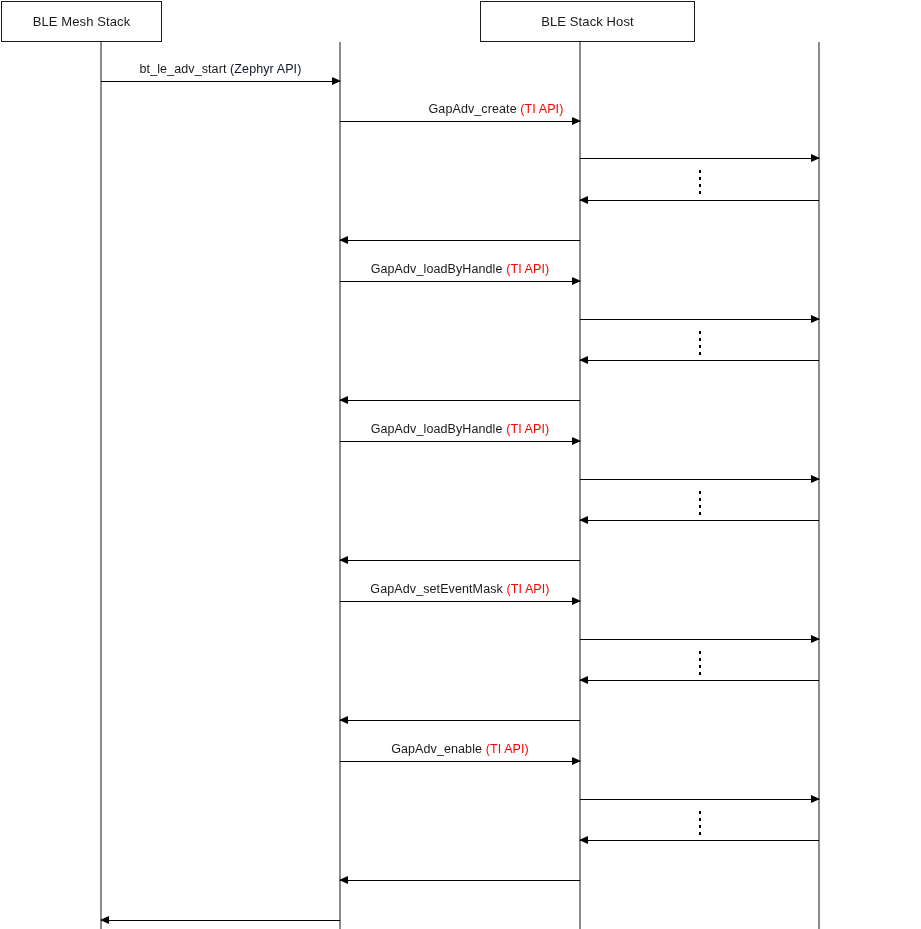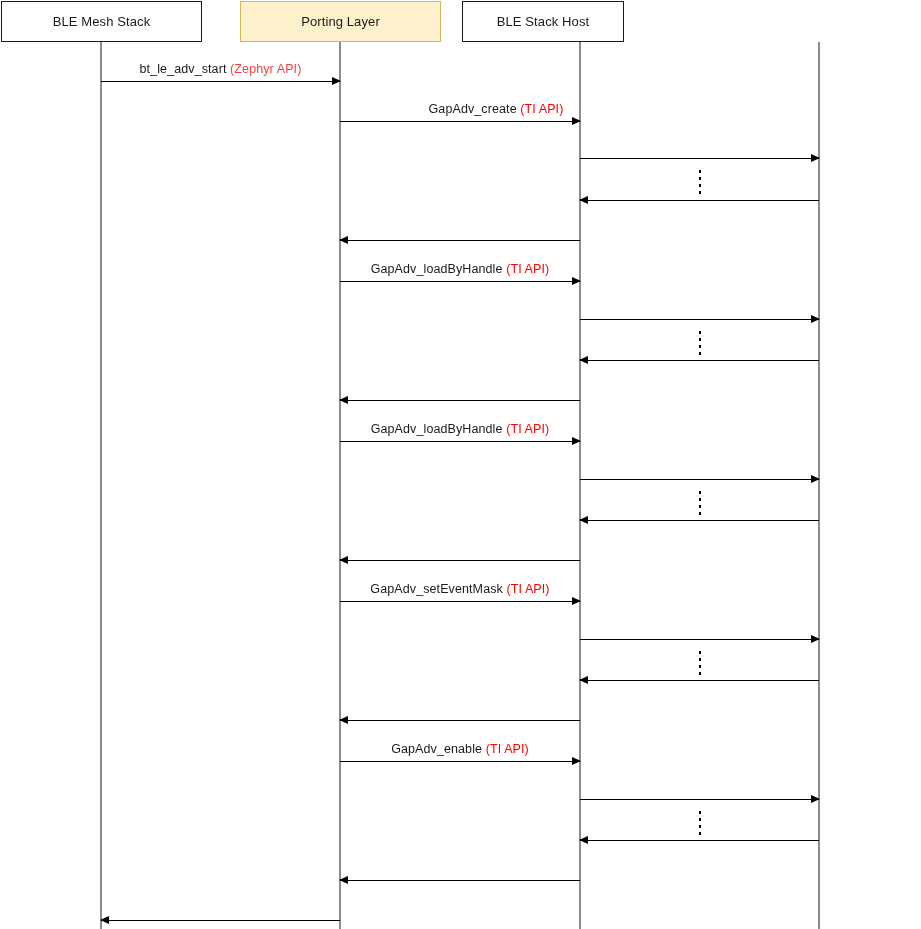--- a/index.html
+++ b/index.html
@@ -94,21 +94,21 @@
 <body>
 
 <div id="diagram">
     <div class="lifeline-line" style="left: 100px; top: 42px; height: 887px; background: rgb(140, 140, 140);"></div>
     <div class="lifeline-line" style="left: 339px; top: 42px; height: 887px; background: rgb(140, 140, 140);"></div>
     <div class="lifeline-line" style="left: 579px; top: 42px; height: 887px; background: rgb(140, 140, 140);"></div>
     <div class="lifeline-line" style="left: 818px; top: 42px; height: 887px; background: rgb(140, 140, 140);"></div>
     <div class="msg ltr" style="left: 101px; top: 81px; width: 239px; background: rgb(0, 0, 0);">
       <span class="head"></span>
     </div>
-    <div class="msg-label" style="left: 220.5px; top: 76px;"><span>bt_le_adv_start</span> <span class="api" style="color: #ef4444;">(Zephyr API)</span></div>
+    <div class="msg-label" style="left: 220.5px; top: 76px;"><span>bt_le_adv_start</span> <span class="api" style="color: #0f172a;">(Zephyr API)</span></div>
     <div class="msg ltr" style="left: 340px; top: 121px; width: 240px; background: rgb(0, 0, 0);">
       <span class="head"></span>
     </div>
     <div class="msg-label" style="left: 460px; top: 116px; margin-left: 36px;"><span>GapAdv_create</span> <span class="api" style="color: rgb(255, 0, 0);">(TI API)</span></div>
     <div class="msg ltr" style="left: 580px; top: 158px; width: 239px; background: rgb(0, 0, 0);">
       <span class="head"></span>
     </div>
     <div class="msg rtl" style="left: 580px; top: 200px; width: 239px; background: rgb(0, 0, 0);">
       <span class="head"></span>
     </div>
@@ -193,22 +193,19 @@
       <i></i>
       <i></i>
       <i></i>
     </div>
     <div class="ellipsis-v" style="left: 700px; top: 811px; height: 24px;">
       <i></i>
       <i></i>
       <i></i>
       <i></i>
     </div>
-    <div class="lifeline-header plain" style="left: 1px; width: 201px;">
+    <div class="lifeline-header plain" style="left: 1px; width: 161px;">
       <span>BLE Mesh Stack</span>
     </div>
-    <div class="lifeline-header accent" style="left: 240px; width: 201px;">
-      <span>Porting Layer</span>
-    </div>
-    <div class="lifeline-header plain" style="left: 462px; width: 162px;">
+    <div class="lifeline-header plain" style="left: 480px; width: 215px;">
       <span>BLE Stack Host</span>
     </div>
   </div>
 
 </body></html>

